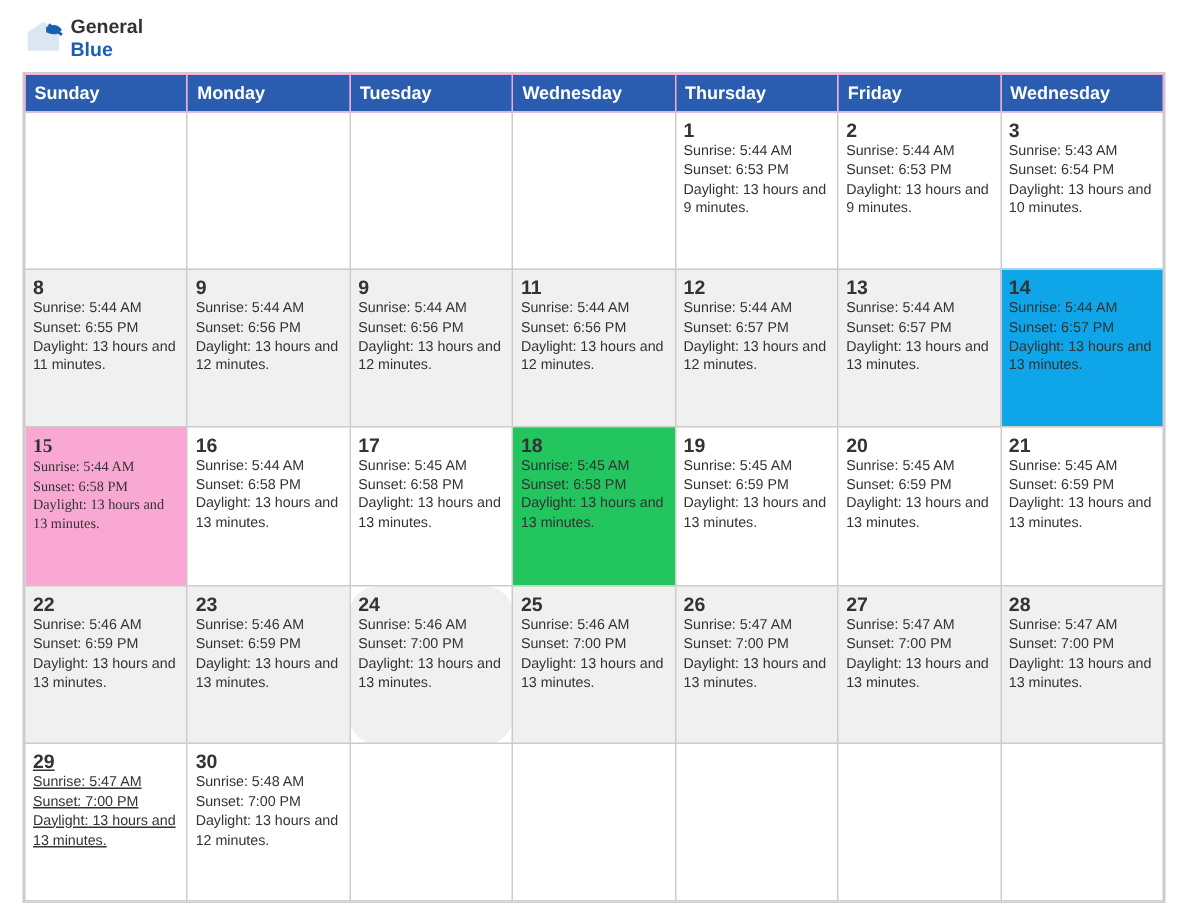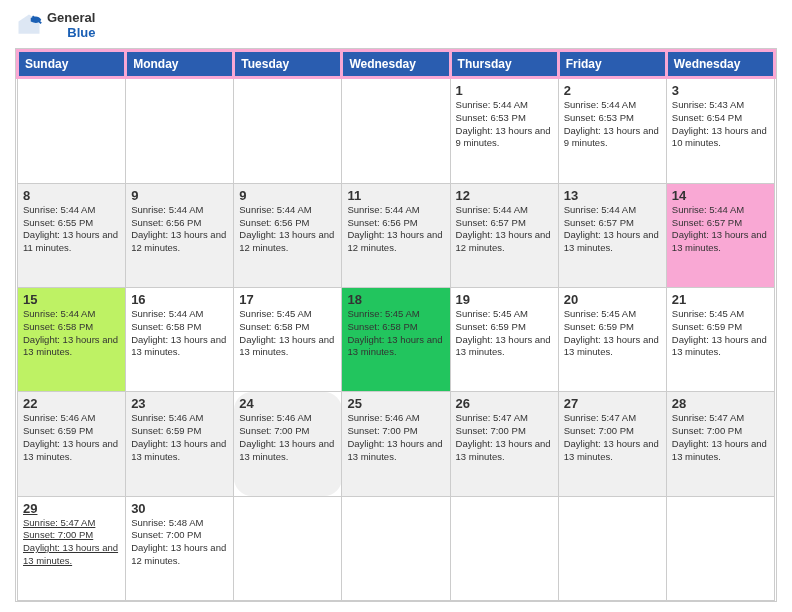--- a/index.html
+++ b/index.html
@@ -21,21 +21,20 @@
     .header {
       display: flex;
       justify-content: space-between;
       align-items: flex-start;
       margin-bottom: 8px;
     }
     .logo {
       display: flex;
       align-items: center;
       gap: 4px;
-      text-align: right;
     }
     .logo-text {
       display: flex;
       flex-direction: column;
       font-size: 13px;
       font-weight: bold;
     }
     .logo-general { color: #333; }
     .logo-blue { color: #1a5fb4; }
     .logo-icon {
@@ -65,21 +64,21 @@
       height: 100%;
       border-collapse: collapse;
     }
     .calendar thead th {
       background-color: #2a5db0;
       color: white;
       font-size: 12px;
       font-weight: bold;
       text-align: left;
       padding: 5px 6px;
-      border: 3px solid #f9a8d4;
+      border: 1px solid #f9a8d4;
     }
     .calendar tbody td {
       vertical-align: top;
       border: 1px solid #ccc;
       padding: 4px 5px;
       width: calc(100% / 7);
     }
     .day-num {
       font-size: 13px;
       font-weight: bold;
@@ -206,31 +205,31 @@
         </div>
       </td>
             <td style="background-color: rgb(240, 240, 240);">
         <span class="day-num">13</span>
         <div class="day-info">
           <span>Sunrise: 5:44 AM</span><br>
           <span>Sunset: 6:57 PM</span><br>
           <span>Daylight: 13 hours and 13 minutes.</span>
         </div>
       </td>
-            <td style="background-color: #f9a8d4;">
+            <td style="background-color: #0ea5e9;">
         <span class="day-num">14</span>
         <div class="day-info">
           <span>Sunrise: 5:44 AM</span><br>
           <span>Sunset: 6:57 PM</span><br>
           <span>Daylight: 13 hours and 13 minutes.</span>
         </div>
       </td>
           </tr>
           <tr>
-            <td style="background-color: #bef264;">
+            <td style="background-color: #f9a8d4; font-family: Liberation Serif, serif;">
         <span class="day-num">15</span>
         <div class="day-info">
           <span>Sunrise: 5:44 AM</span><br>
           <span>Sunset: 6:58 PM</span><br>
           <span>Daylight: 13 hours and 13 minutes.</span>
         </div>
       </td>
             <td style="background-color: rgb(255, 255, 255);">
         <span class="day-num">16</span>
         <div class="day-info">

